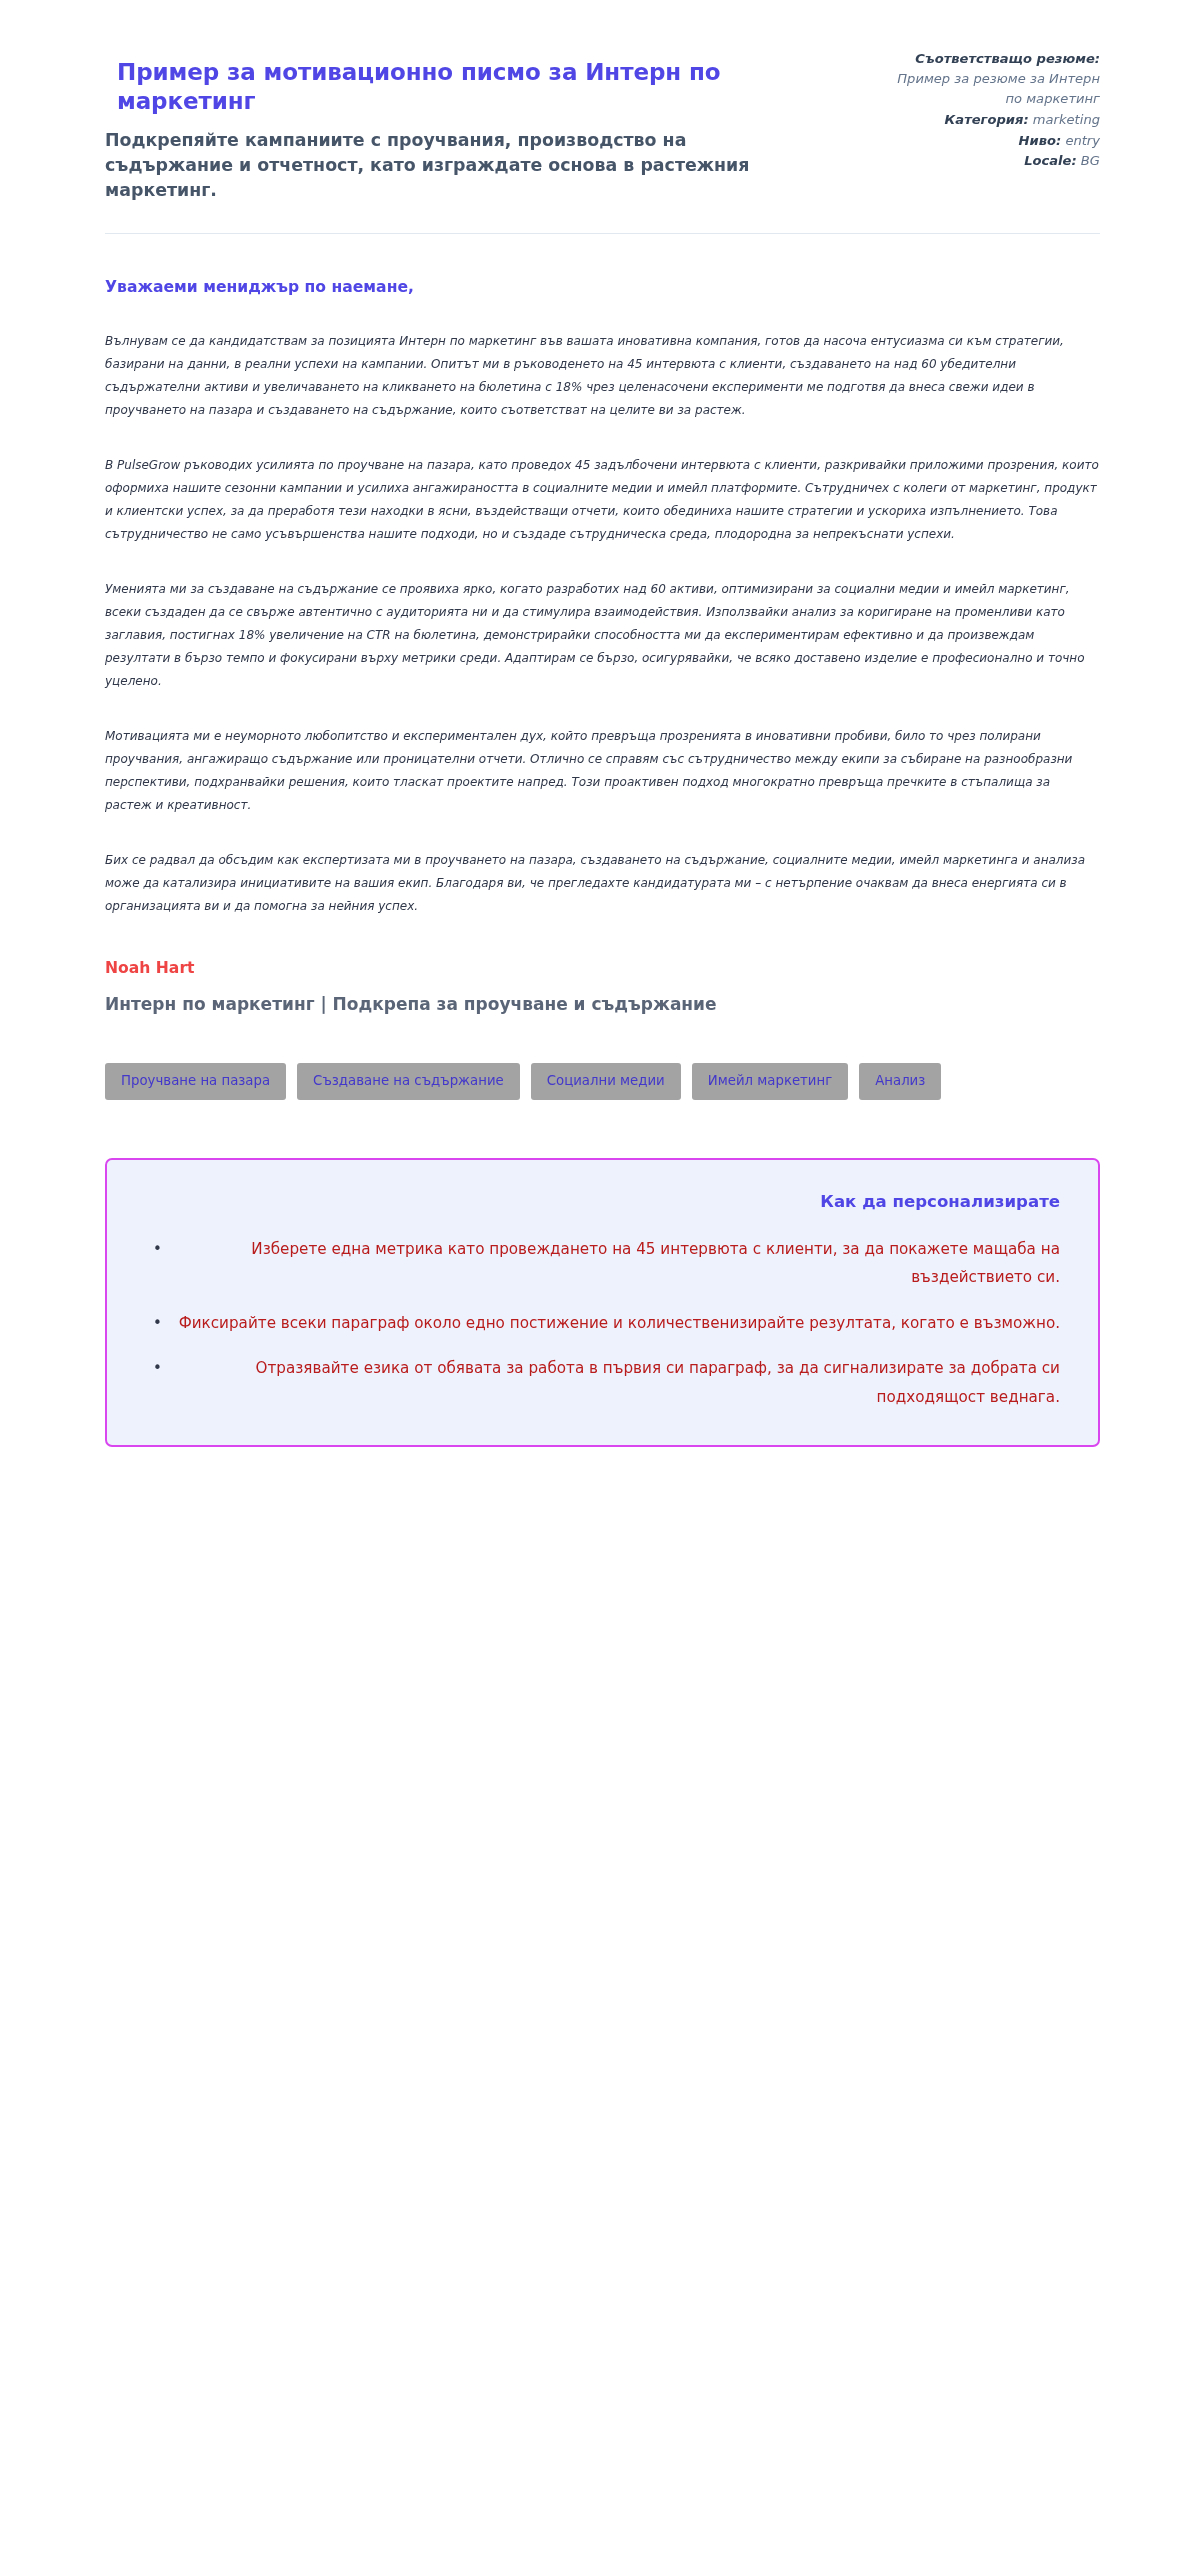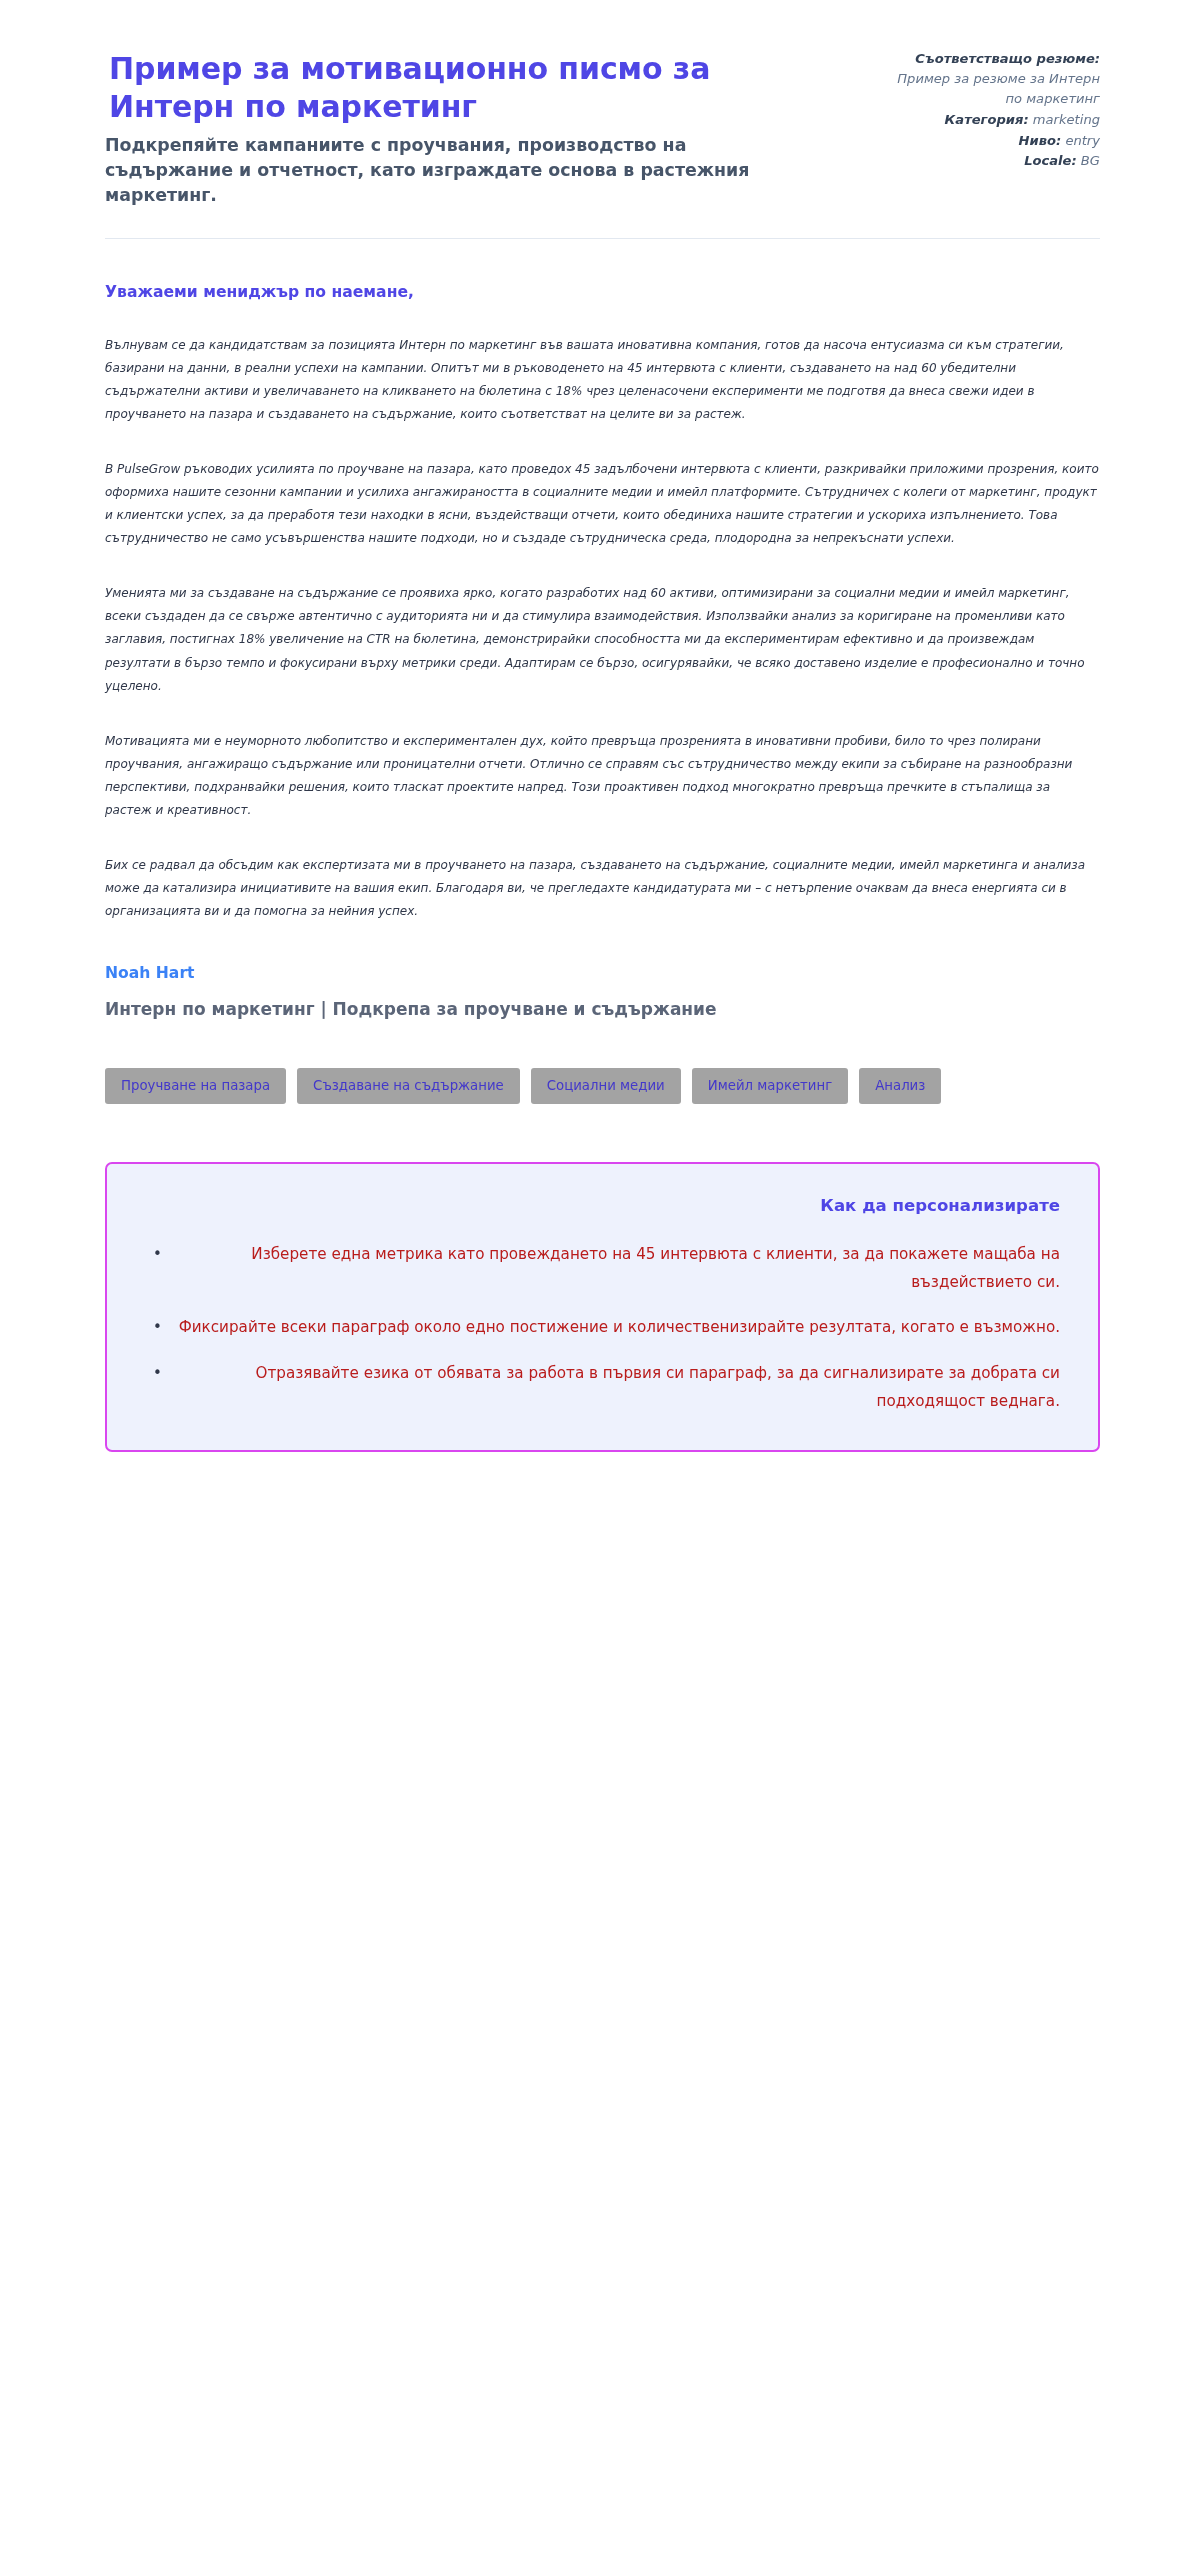--- a/index.html
+++ b/index.html
@@ -28,22 +28,22 @@
     align-items: flex-start;
     justify-content: space-between;
     padding: 46px 100px 0 105px;
     box-sizing: border-box;
   }
   .header-left {
     flex: 0 1 690px;
     max-width: 690px;
   }
   .doc-title {
-    margin: 4px;
-    font-size: 30px;
+    margin: 12px;
+    font-size: 23px;
     line-height: 1.26;
     font-weight: 700;
     color: #4f46e5;
     letter-spacing: -0.1px;
   }
   .doc-subtitle {
     margin: 7px 0 0 0;
     font-size: 17.4px;
     line-height: 1.44;
     font-weight: 700;
@@ -103,21 +103,21 @@
 
   
   .signature {
     padding: 40px 100px 0 105px;
     box-sizing: border-box;
   }
   .sign-name {
     margin: 0 0 12px 0;
     font-size: 15.6px;
     font-weight: 700;
-    color: #3b82f6;
+    color: #ef4444;
     line-height: 1.4;
   }
   .sign-role {
     margin: 0;
     font-size: 17px;
     font-weight: 700;
     color: #5b6578;
     line-height: 1.5;
   }
 

